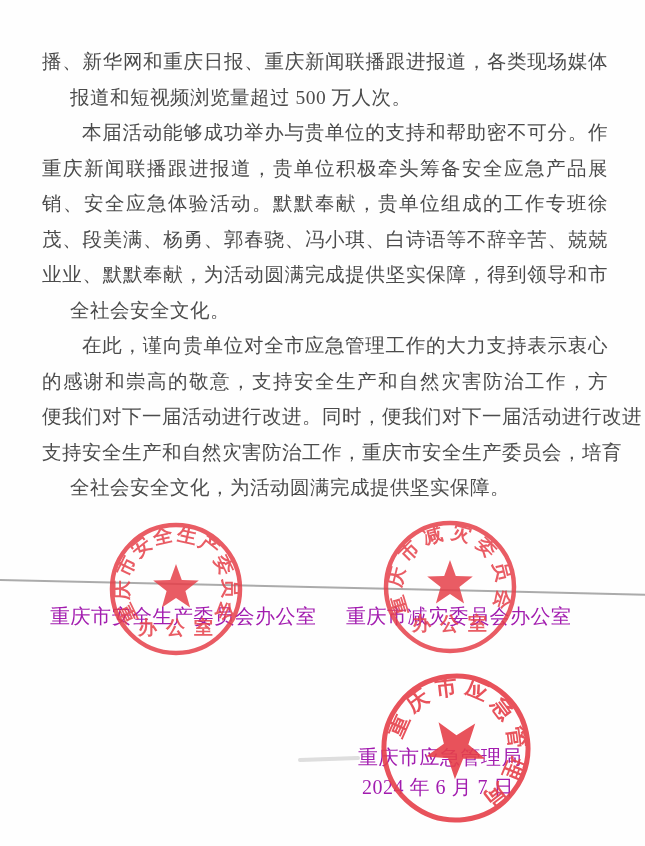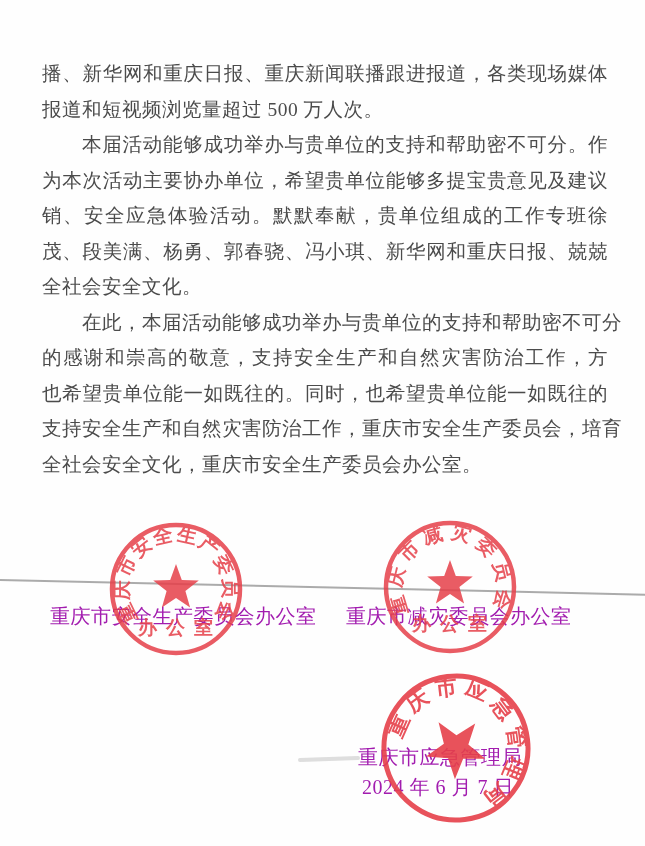--- a/index.html
+++ b/index.html
@@ -1,26 +1,26 @@
 <!DOCTYPE html>
 <html><head>
 <meta charset="utf-8">
 <style>
   html,body{margin:0;padding:0;}
   body{
     width:645px;height:846px;overflow:hidden;background:#fdfdfd;
     font-family:"Liberation Serif","DejaVu Serif",serif;position:relative;
   }
   .page{position:absolute;inset:0;background:#fefefe;}
-  .bodytext{position:absolute;left:42px;top:56px;width:566px;color:#4b4b4b;}
+  .bodytext{position:absolute;left:42px;top:44px;width:566px;color:#4b4b4b;}
   .bodytext .line{
     height:35.5px;line-height:35.5px;font-size:19.5px;letter-spacing:.5px;
     white-space:nowrap;text-align:justify;text-align-last:justify;
   }
-  .bodytext .line.end{text-align:right;text-align-last:left;}
+  .bodytext .line.end{text-align:right;text-align-last:left;margin-left:28px;}
   .bodytext .line.indent{padding-left:40px;width:526px;}
   .sig{position:absolute;font-size:20px;color:#a21caf;letter-spacing:.5px;white-space:nowrap;margin-top:16px;}
   .artifact-line{
     position:absolute;left:-2px;top:579px;width:652px;height:1.5px;
     background:#8f8f8f;opacity:.75;transform:rotate(1.3deg);transform-origin:left top;
   }
   .smudge{
     position:absolute;left:298px;top:757px;width:62px;height:4px;border-radius:3px;
     background:#c2c2c2;opacity:.55;transform:rotate(-2deg);
   }
@@ -31,29 +31,30 @@
 </style>
 </head>
 <body>
 
 <div class="page">
 
   <div class="bodytext">
     <div class="line">播、新华网和重庆日报、重庆新闻联播跟进报道，各类现场媒体</div>
     <div class="line end">报道和短视频浏览量超过 500 万人次。</div>
     <div class="line indent">本届活动能够成功举办与贵单位的支持和帮助密不可分。作</div>
-    <div class="line">为本次活动主要协办单位，希望贵单位能够多提宝贵意见及建议</div>
+    <div class="line">重庆新闻联播跟进报道，贵单位积极牵头筹备安全应急产品展</div>
     <div class="line">销、安全应急体验活动。默默奉献，贵单位组成的工作专班徐</div>
-    <div class="line">茂、段美满、杨勇、郭春骁、冯小琪、新华网和重庆日报、兢兢</div>
+    <div class="line">茂、段美满、杨勇、郭春骁、冯小琪、白诗语等不辞辛苦、兢兢</div>
+    <div class="line">业业、默默奉献，为活动圆满完成提供坚实保障，得到领导和市</div>
     <div class="line end">全社会安全文化。</div>
-    <div class="line indent">在此，本届活动能够成功举办与贵单位的支持和帮助密不可分</div>
+    <div class="line indent">在此，谨向贵单位对全市应急管理工作的大力支持表示衷心</div>
     <div class="line">的感谢和崇高的敬意，支持安全生产和自然灾害防治工作，方</div>
-    <div class="line">也希望贵单位能一如既往的。同时，也希望贵单位能一如既往的</div>
+    <div class="line">便我们对下一届活动进行改进。同时，便我们对下一届活动进行改进</div>
     <div class="line">支持安全生产和自然灾害防治工作，重庆市安全生产委员会，培育</div>
-    <div class="line end">全社会安全文化，重庆市安全生产委员会办公室。</div>
+    <div class="line end">全社会安全文化，为活动圆满完成提供坚实保障。</div>
   </div>
 
   <div class="artifact-line"></div>
   <div class="smudge"></div>
 
   <span class="sig" style="left:50px;top:587px;">重庆市安全生产委员会办公室</span>
   <span class="sig" style="left:346px;top:587px;">重庆市减灾委员会办公室</span>
   <span class="sig" style="left:358px;top:728px;">重庆市应急管理局</span>
   <span class="sig" style="left:362px;top:758px;">2024 年 6 月 7 日</span>
 

